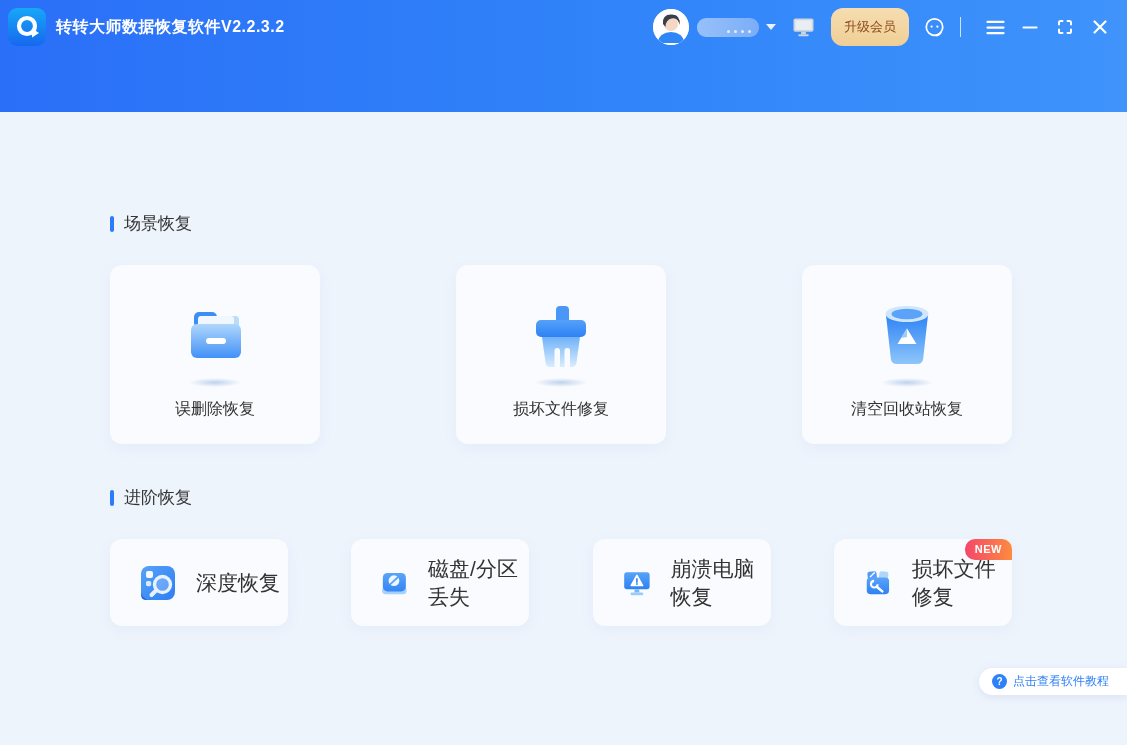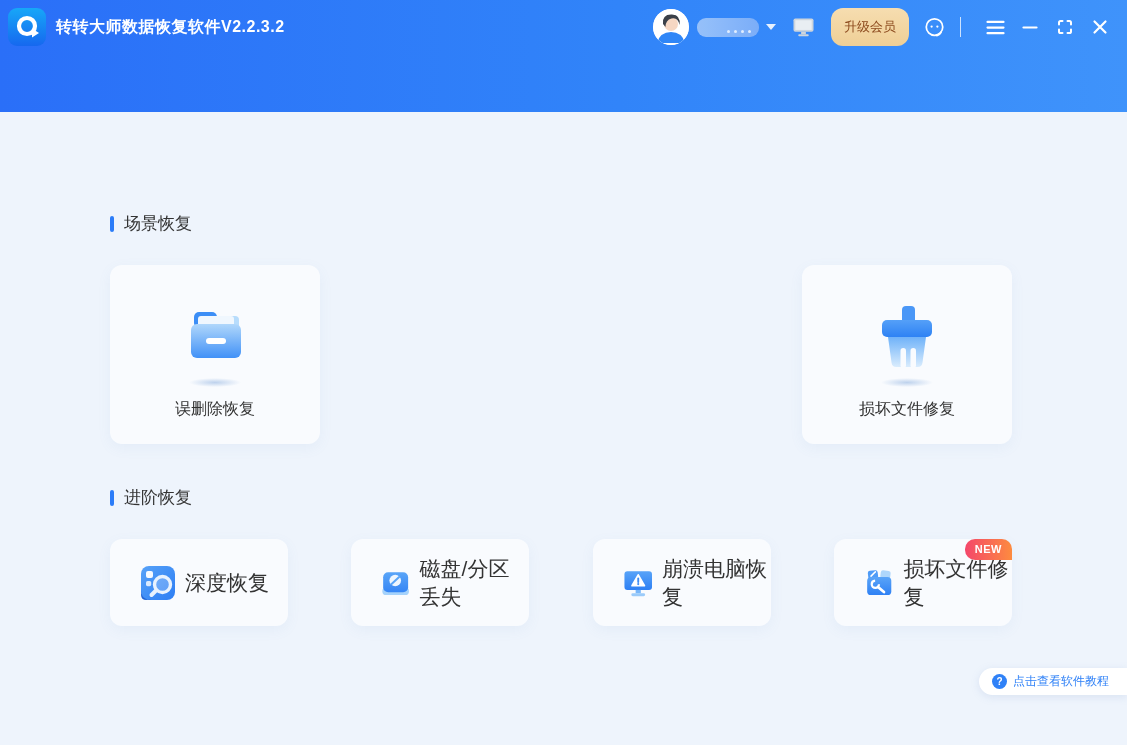--- a/index.html
+++ b/index.html
@@ -46,21 +46,21 @@
   .cards.small { margin-top:30px; }
 
   .card { background:#f9fbfe; border-radius:12px; cursor:pointer;
           box-shadow:0 4px 14px rgba(105,145,205,.07); }
   .card.big { width:210px; height:179px; display:flex; flex-direction:column; align-items:center; padding-top:32px; }
   .ic-shadow { width:52px; height:9px; margin-top:5px; border-radius:50%;
                background:radial-gradient(closest-side,rgba(118,160,216,.45),rgba(118,160,216,0)); }
   .card.big .label { margin-top:12px; font-size:16px; color:#333; }
 
   .card.small { position:relative; width:178px; height:87px; display:flex; align-items:center;
-                padding-left:28px; gap:7px; }
+                padding-left:28px; gap:18px; }
   .card.small .label { font-size:21px; color:#333; }
   .badge-new { position:absolute; top:0; right:0; height:21px; padding:0 10px; line-height:21px;
                font-size:11px; font-weight:bold; letter-spacing:.5px; color:#fff;
                background:linear-gradient(90deg,#f4476b,#fd8b3f); border-radius:10px 10px 0 10px; }
 
   
   .tutorial { position:absolute; top:668px; right:0; height:27px; padding:0 18px 0 13px;
               background:#fff; border-radius:14px 0 0 14px; display:flex; align-items:center; gap:6px;
               color:#2f81f7; font-size:12px; cursor:pointer; box-shadow:0 2px 8px rgba(120,150,200,.18); }
   .qmark { width:15px; height:15px; border-radius:50%; background:#2f81f7; color:#fff; font-size:10px;
@@ -202,20 +202,37 @@
             <rect x="13" y="23" width="50" height="17" rx="5" fill="url(#lg-brushbar)"></rect>
             <path d="M19 40 L57 40 L53.5 65.5 Q53 70 48.5 70 L27.5 70 Q23 70 22.5 65.5 Z" fill="url(#lg-bristle)"></path>
             <rect x="31.5" y="51" width="5.5" height="20" rx="2.7" fill="#f9fbfe"></rect>
             <rect x="41.5" y="51" width="5.5" height="20" rx="2.7" fill="#f9fbfe"></rect>
           </svg>
           <div class="ic-shadow"></div>
           <div class="label">损坏文件修复</div>
         </div>
 
 
+        <div class="card big">
+          <svg viewBox="0 0 76 76" width="76" height="76">
+            <defs>
+                <linearGradient id="lg-trash" x1="0" y1="0" x2="0" y2="1">
+              <stop offset="0" stop-color="#2e83f5"></stop>
+                  <stop offset="1" stop-color="#8ec6fa"></stop>
+            </linearGradient>
+              </defs>
+            <path d="M17 18 L59 18 L54.2 61.5 Q53.6 67 48 67 L28 67 Q22.4 67 21.8 61.5 Z" fill="url(#lg-trash)"></path>
+            <ellipse cx="38" cy="17" rx="21.5" ry="8" fill="#cfe6fd"></ellipse>
+            <ellipse cx="38" cy="17" rx="15.5" ry="5.3" fill="#5aa3f8"></ellipse>
+            <path d="M38 31.5 L47.5 47 L28.5 47 Z" fill="#fff"></path>
+            <path d="M38 31.5 L38 40 L32.2 41 Z" fill="#9ccdf9"></path>
+          </svg>
+          <div class="ic-shadow"></div>
+          <div class="label">清空回收站恢复</div>
+        </div>
 
       </div>
 
       <div class="sec-title second">
         <span class="bar"></span>
         <span>进阶恢复</span>
       </div>
 
       <div class="cards small">
 

